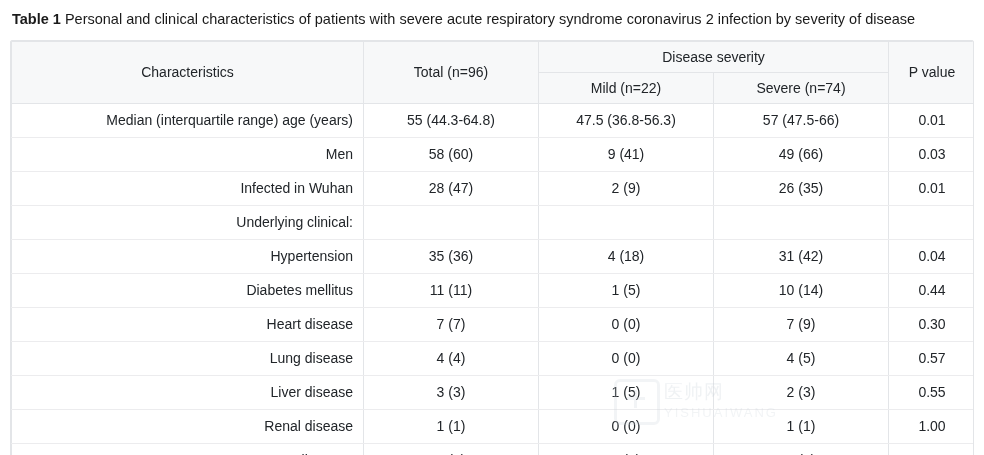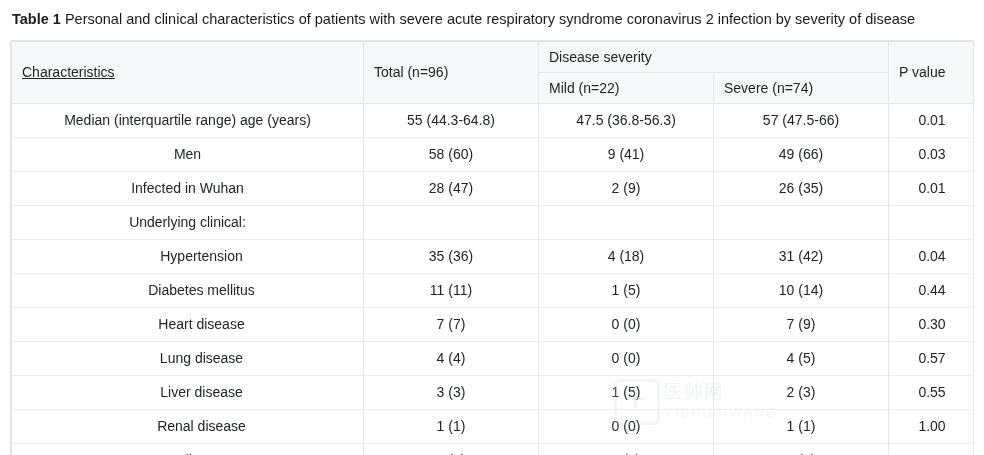--- a/index.html
+++ b/index.html
@@ -46,35 +46,35 @@
     background: #f7f8f9;
     font-weight: normal;
     color: #212529;
   }
   th, td {
     border: 1px solid #e3e5e8;
     padding: 7px 10px;
     vertical-align: middle;
   }
   thead .chars-cell {
-    text-align: left;
+    text-align: center;
     vertical-align: middle;
-    text-decoration: underline;
   }
   thead .center {
+    text-align: center;
   }
   tbody td {
     border-left: 1px solid #e3e5e8;
     border-right: 1px solid #e3e5e8;
     border-top: 1px solid #ececee;
     border-bottom: 1px solid #ececee;
     height: 19px;
   }
   tbody td.name {
-    text-align: center;
+    text-align: right;
   }
   tbody td.num {
     text-align: center;
     margin-top: 16px;
   }
   tbody tr td.name.indent {
     padding-left: 38px;
   }
   col.c1 { width: 352px; }
   col.c2 { width: 175px; }

